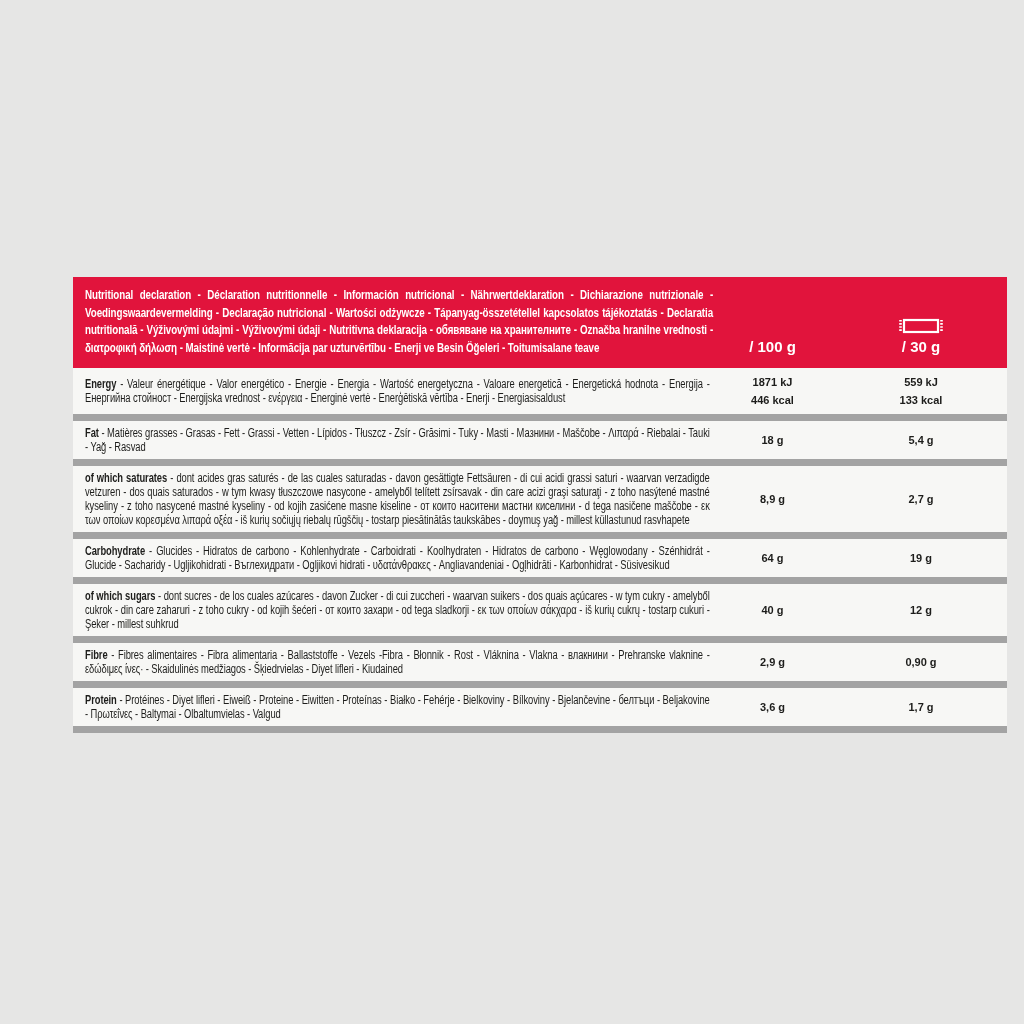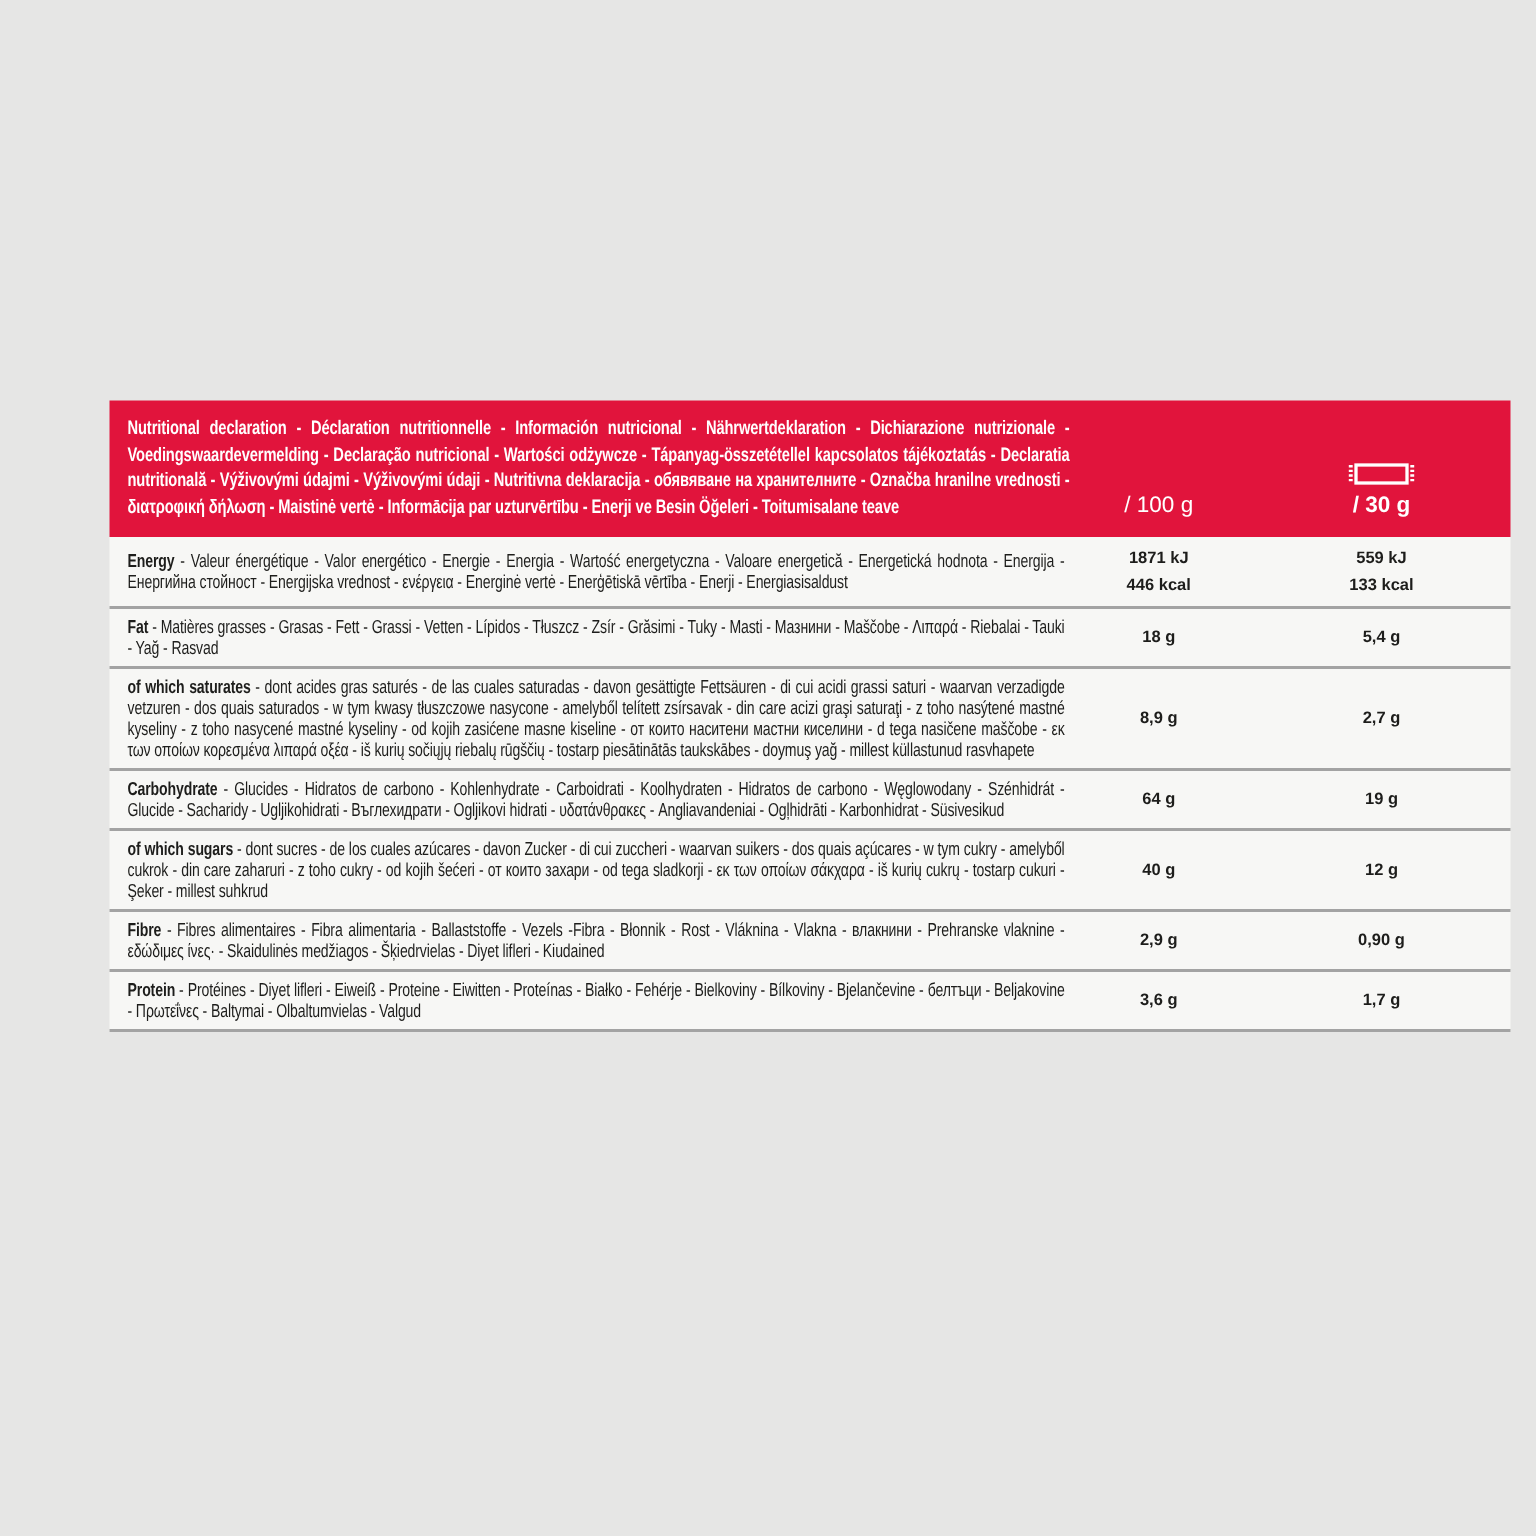--- a/index.html
+++ b/index.html
@@ -6,21 +6,21 @@
   body{
     width:1024px;height:1024px;
     background:#e6e6e5;
     font-family:"Liberation Sans", sans-serif;
     color:#1d1d1b;
     position:relative;
     overflow:hidden;
   }
   .sheet{
     position:absolute;
-    left:73px;top:267px;
+    left:73px;top:277px;
     width:934px;
   }
   
   .header{
     position:relative;
     background:#e1143c;
     min-height:88px;
     box-sizing:border-box;
     padding:9px 0 12px 12px;
   }
@@ -36,35 +36,35 @@
     font-weight:bold;
     font-size:13px;
     line-height:17.5px;
     text-align:justify;
     letter-spacing:-0.1px;
   }
   .hcol-100{
     position:absolute;
     left:637px;bottom:13px;width:125px;
     text-align:center;
-    color:#fff;font-weight:normal;font-size:15px;
+    color:#fff;font-weight:bold;font-size:15px;
   }
   .hcol-30{
     position:absolute;
     left:762px;bottom:13px;right:0;
     display:flex;flex-direction:column;align-items:center;gap:3px;
     color:#fff;font-weight:bold;font-size:15px;
   }
   .bar-icon{display:block;}
   
   .row{
     display:flex;
     align-items:center;
     background:#f7f7f5;
-    border-bottom:2px solid #a3a3a3;
+    border-bottom:7px solid #a3a3a3;
     padding:5px 0 5px 12px;
     box-sizing:border-box;
   }
   .label-clip{
     width:625px;
     overflow:visible;
   }
   .label{
     width:833px;
     transform:scaleX(0.75);

